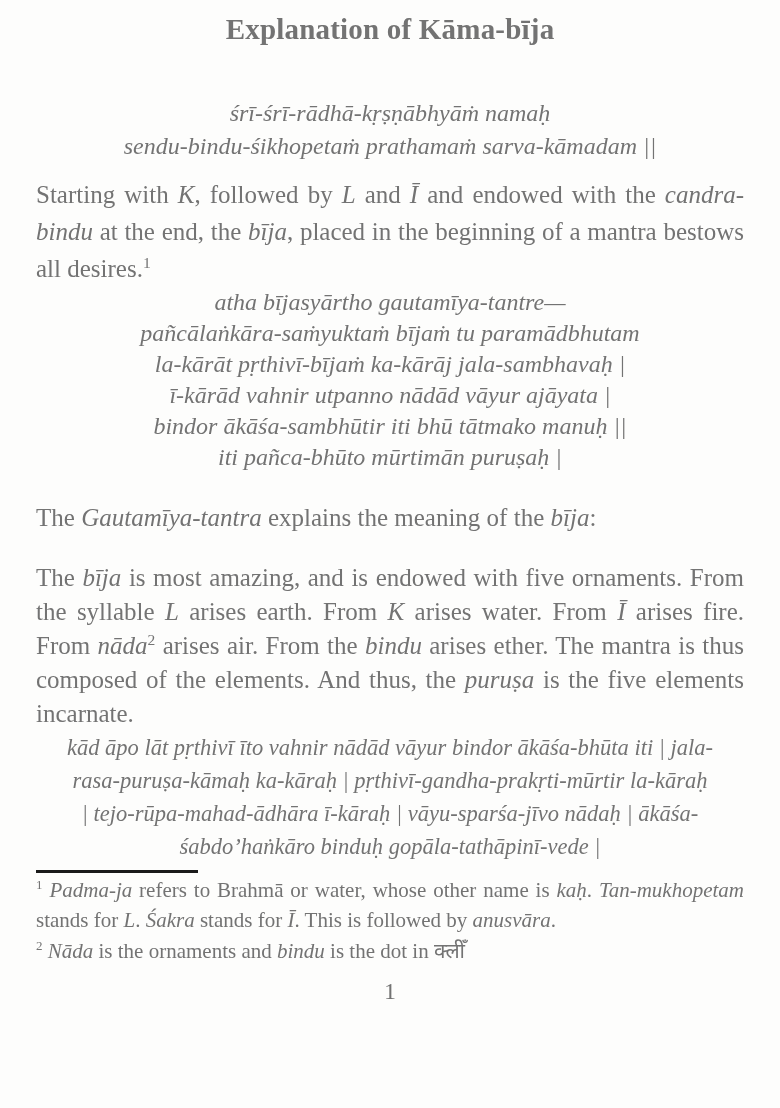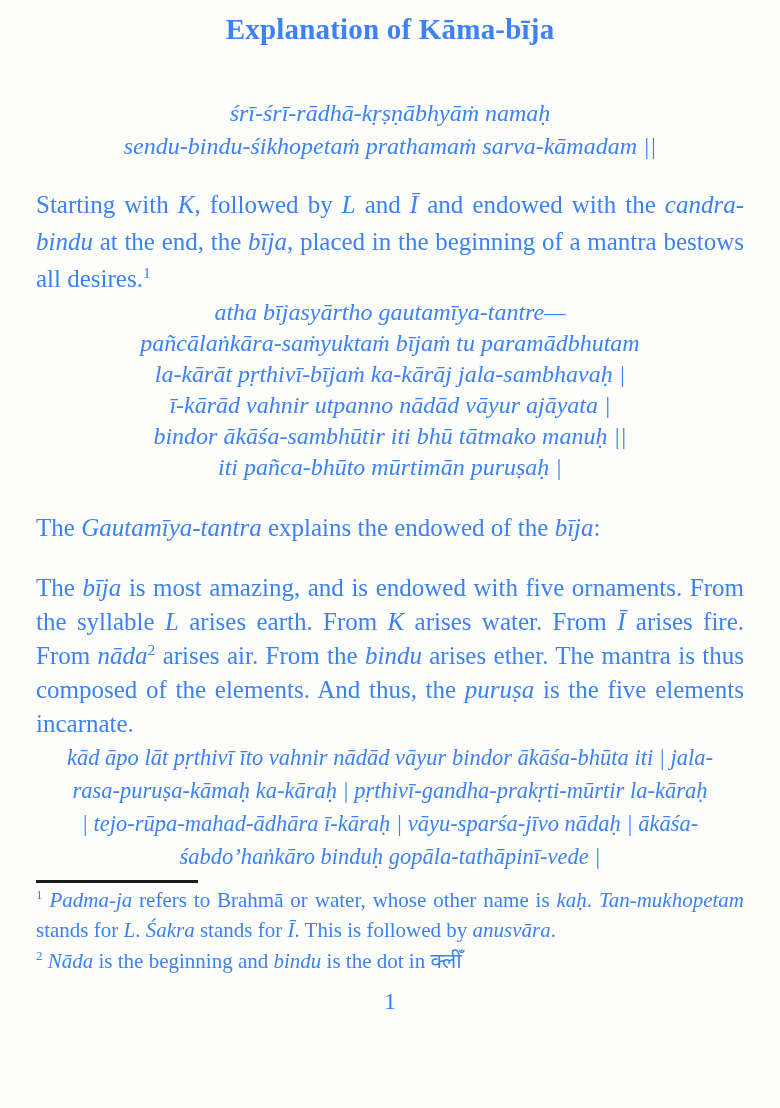--- a/index.html
+++ b/index.html
@@ -1,21 +1,21 @@
 <!DOCTYPE html>
 <html><head>
 <meta charset="utf-8">
 <style>
   html,body{margin:0;padding:0;background:#e8e8e8;}
   .page{
     position:relative;
     width:780px;height:1108px;
     margin:0 auto;
     background:#fdfdfc;
-    color:#3b82f6;
+    color:#737373;
     font-family:"Liberation Serif","DejaVu Serif",serif;
     overflow:hidden;
     box-sizing:border-box;
     padding:6px 36px 0 36px;
   }
   .title{
     text-align:center;
     font-weight:bold;
     font-size:29px;
     line-height:46px;
@@ -26,21 +26,21 @@
     font-style:italic;
     font-size:24px;
   }
   .verse-1{margin-top:45px;}
   .verse-1 .vline{line-height:33px;}
   .verse-2 .vline{line-height:31px;}
   .para{
     text-align:justify;
     font-size:25px;
   }
-  .para-1{margin-top:23px;line-height:37px;}
+  .para-1{margin-top:13px;line-height:37px;}
   .bija-line{
     margin-top:2px;
     text-align:center;
     font-size:25px;
     line-height:36px;
     font-style:normal;
   }
   .intro-line{
     margin-top:26px;
     font-size:25px;
@@ -95,31 +95,31 @@
 
   <div class="verse verse-2">
     <div class="vline">atha bījasyārtho gautamīya-tantre—</div>
     <div class="vline">pañcālaṅkāra-saṁyuktaṁ bījaṁ tu paramādbhutam</div>
     <div class="vline">la-kārāt pṛthivī-bījaṁ ka-kārāj jala-sambhavaḥ |</div>
     <div class="vline">ī-kārād vahnir utpanno nādād vāyur ajāyata |</div>
     <div class="vline">bindor ākāśa-sambhūtir iti bhū tātmako manuḥ ||</div>
     <div class="vline">iti pañca-bhūto mūrtimān puruṣaḥ |</div>
   </div>
 
-  <div class="intro-line"><span>The </span><span class="it">Gautamīya-tantra</span><span> explains the endowed of the </span><span class="it">bīja</span><span>:</span></div>
+  <div class="intro-line"><span>The </span><span class="it">Gautamīya-tantra</span><span> explains the meaning of the </span><span class="it">bīja</span><span>:</span></div>
 
   <div class="para para-2"><span>The </span><span class="it">bīja</span><span> is most amazing, and is endowed with five ornaments. From the syllable </span><span class="it">L</span><span> arises earth. From </span><span class="it">K</span><span> arises water. From </span><span class="it">Ī</span><span> arises fire. From </span><span class="it">nāda</span><sup>2</sup><span> arises air. From the </span><span class="it">bindu</span><span> arises ether. The mantra is thus composed of the elements. And thus, the </span><span class="it">puruṣa</span><span> is the five elements incarnate.</span></div>
 
   <div class="verse verse-3">
     <div class="vline">kād āpo lāt pṛthivī īto vahnir nādād vāyur bindor ākāśa-bhūta iti | jala-</div>
     <div class="vline">rasa-puruṣa-kāmaḥ ka-kāraḥ | pṛthivī-gandha-prakṛti-mūrtir la-kāraḥ</div>
     <div class="vline">| tejo-rūpa-mahad-ādhāra ī-kāraḥ | vāyu-sparśa-jīvo nādaḥ | ākāśa-</div>
     <div class="vline">śabdo’haṅkāro binduḥ gopāla-tathāpinī-vede |</div>
   </div>
 
   <div class="fn-rule"></div>
 
   <div class="footnote footnote-1"><sup>1</sup><span> </span><span class="it">Padma-ja</span><span> refers to Brahmā or water, whose other name is </span><span class="it">kaḥ</span><span>. </span><span class="it">Tan-mukhopetam</span><span> stands for </span><span class="it">L</span><span>. </span><span class="it">Śakra</span><span> stands for </span><span class="it">Ī</span><span>. This is followed by </span><span class="it">anusvāra</span><span>.</span></div>
-  <div class="footnote footnote-2"><sup>2</sup><span> </span><span class="it">Nāda</span><span> is the beginning and </span><span class="it">bindu</span><span> is the dot in </span><span class="dev">क्लीँ</span></div>
+  <div class="footnote footnote-2"><sup>2</sup><span> </span><span class="it">Nāda</span><span> is the ornaments and </span><span class="it">bindu</span><span> is the dot in </span><span class="dev">क्लीँ</span></div>
 
   <div class="page-number">1</div>
 
 </div>
 
 </body></html>

